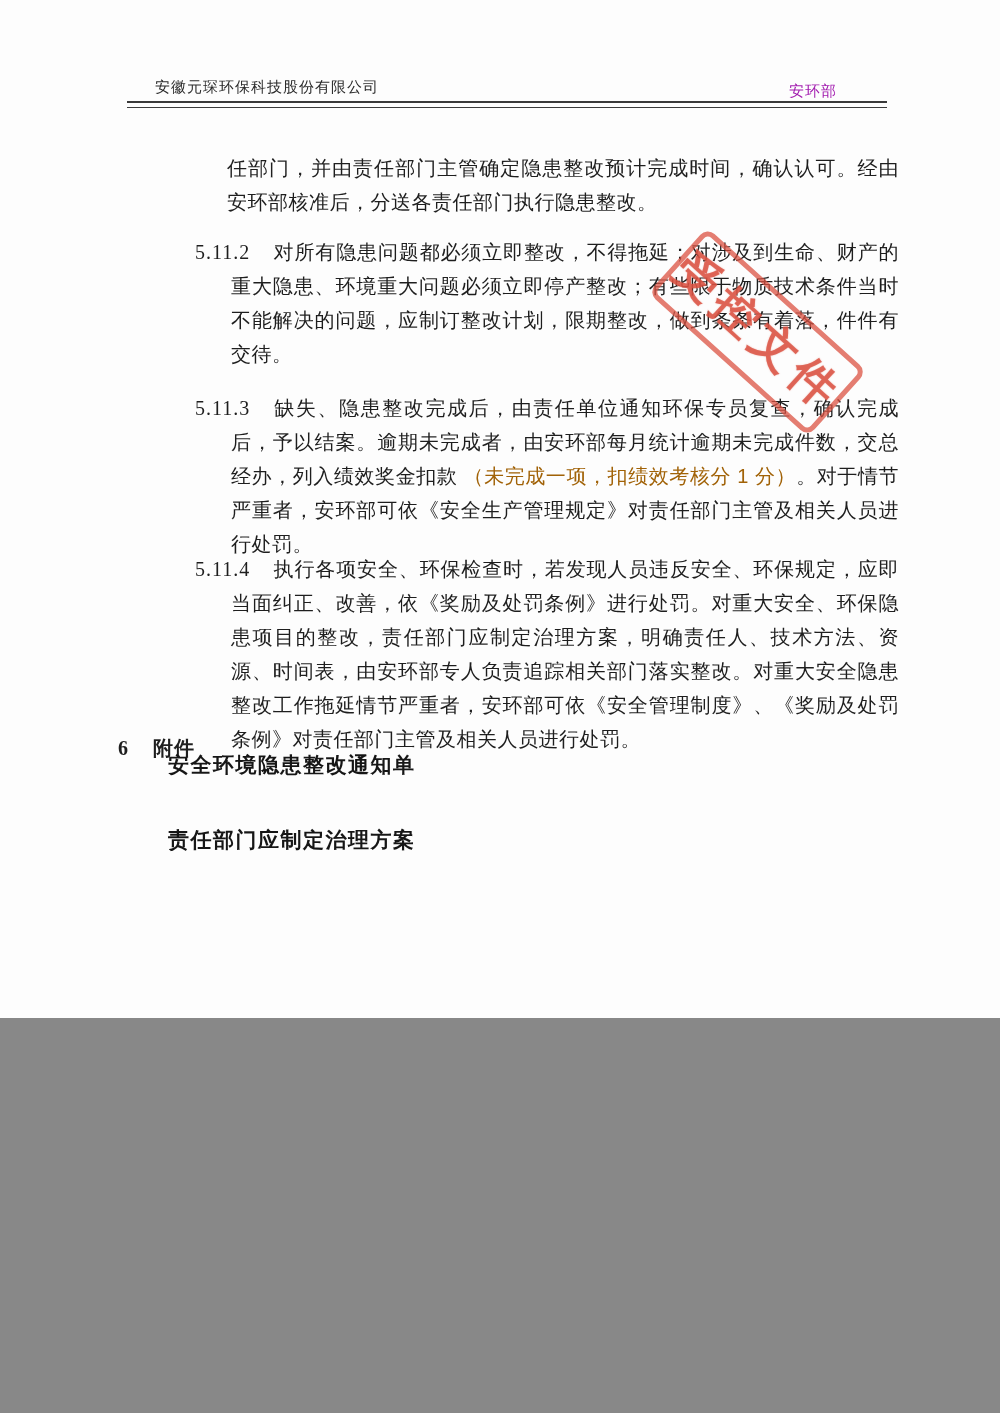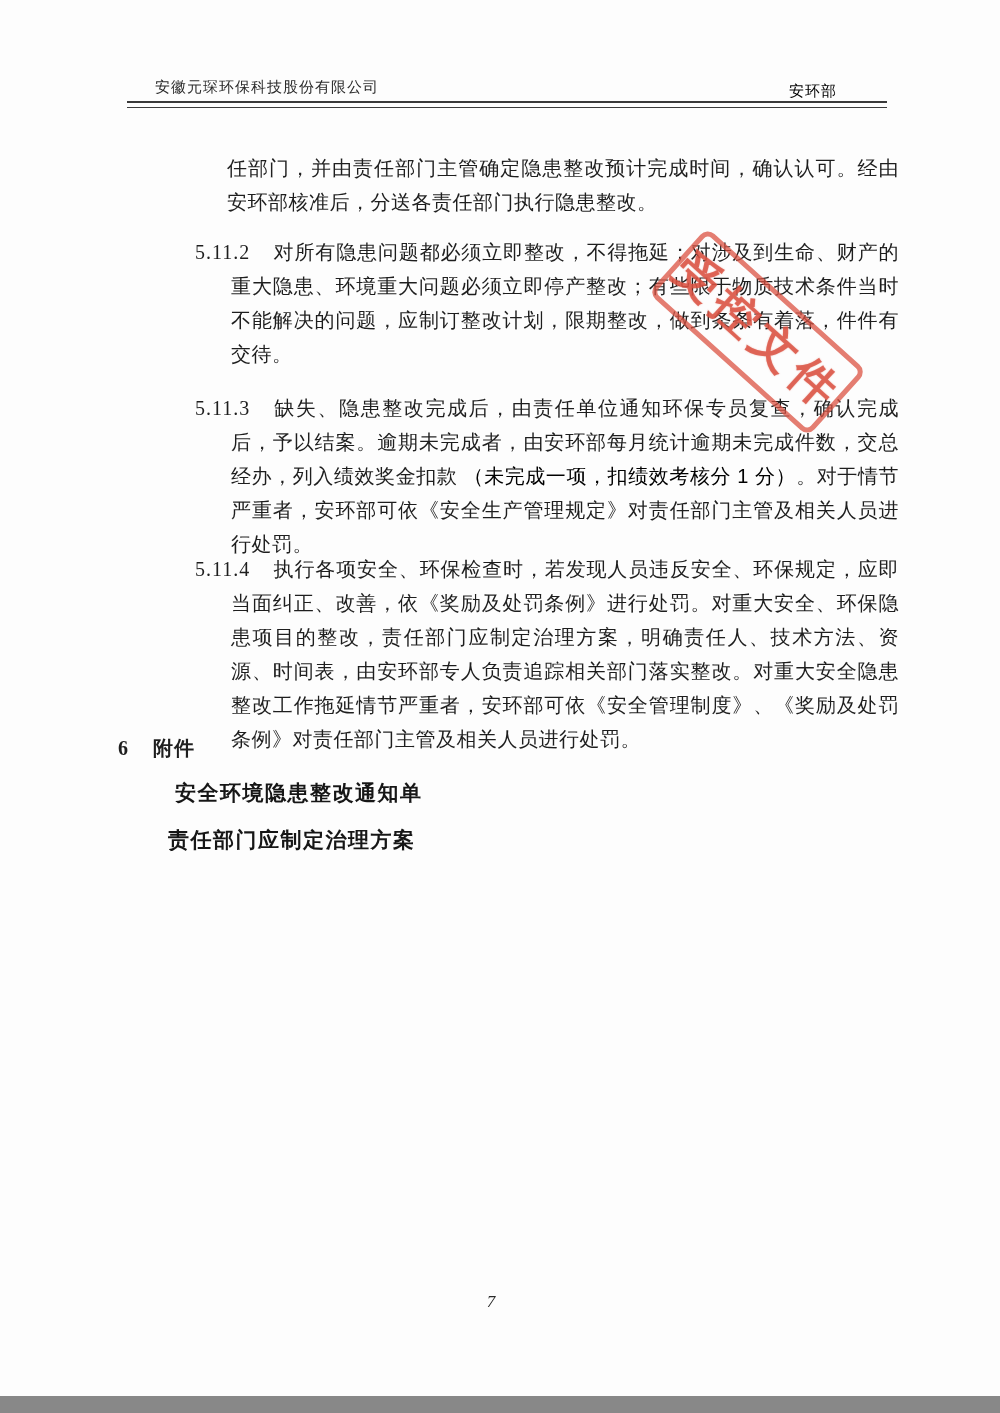--- a/index.html
+++ b/index.html
@@ -1,19 +1,19 @@
 <!DOCTYPE html>
 <html><head>
 <meta charset="utf-8">
 <style>
   html, body { margin: 0; padding: 0; background: #888; }
   .page {
     position: relative;
     width: 1000px;
-    height: 1396px;
+    height: 1018px;
     margin: 0 auto;
     background: #fdfdfd;
     font-family: "Liberation Sans", "DejaVu Sans", sans-serif;
     color: #1e1e1e;
     overflow: hidden;
   }
 
   
   .header-company {
     position: absolute;
@@ -22,21 +22,21 @@
     font-size: 15px;
     letter-spacing: 1px;
     color: #2b2b2b;
   }
   .header-dept {
     position: absolute;
     left: 789px;
     top: 82px;
     font-size: 15px;
     letter-spacing: 1px;
-    color: #000000;
+    color: #a21caf;
   }
   .header-rule {
     position: absolute;
     left: 127px;
     top: 101px;
     width: 760px;
     height: 4px;
     border-top: 2.5px solid #3a3a3a;
     border-bottom: 1.5px solid #3a3a3a;
   }
@@ -68,21 +68,21 @@
   }
   .clause-2 { top: 215px; }
   .clause-3 { top: 371px; }
   .clause-4 { top: 532px; }
   .clause-num {
     font-family: "Liberation Serif", "DejaVu Serif", serif;
     letter-spacing: 1px;
     margin-right: 23px;
     white-space: nowrap;
   }
-  .red-inline { color: #000000; }
+  .red-inline { color: #a16207; }
 
   
   .section6 {
     position: absolute;
     left: 118px;
     top: 731px;
     font-size: 20px;
     letter-spacing: 1px;
     font-weight: bold;
   }
@@ -91,21 +91,21 @@
     margin-right: 24px;
   }
   .attachment {
     position: absolute;
     left: 168px;
     font-size: 21px;
     font-weight: 600;
     letter-spacing: 1.5px;
     color: #161616;
   }
-  .attachment-1 { top: 776px; margin-left: 7px; }
+  .attachment-1 { top: 748px; }
   .attachment-2 { top: 823px; }
 
   
   .stamp {
     position: absolute;
     left: 650px;   
     top: 288px;
     width: 215px;
     height: 88px;
     border: 5px solid rgba(219, 82, 66, 0.75);

